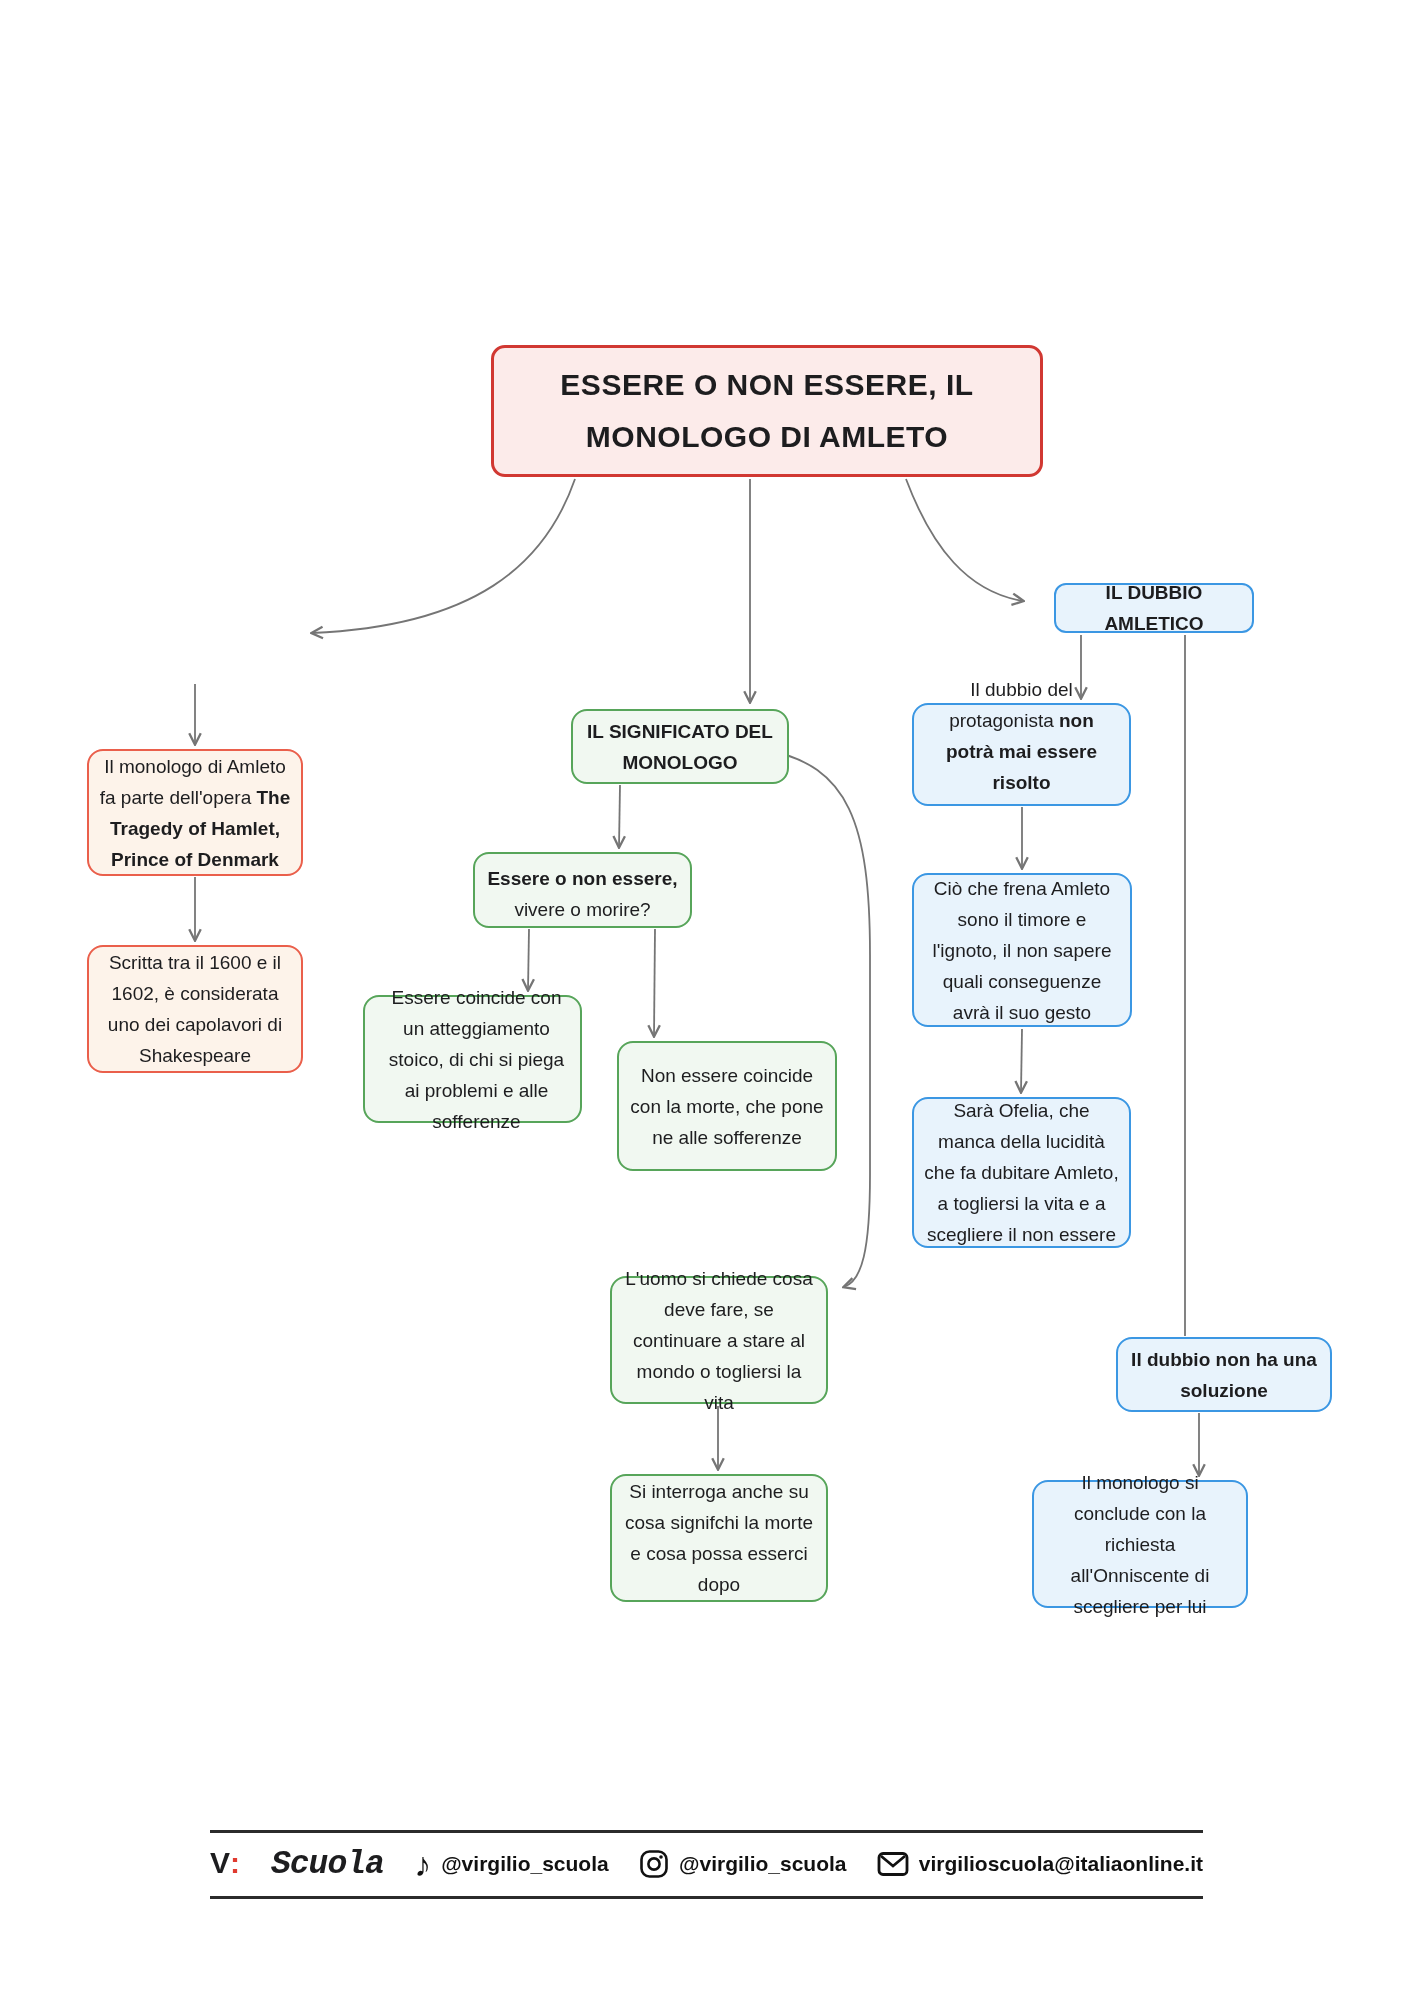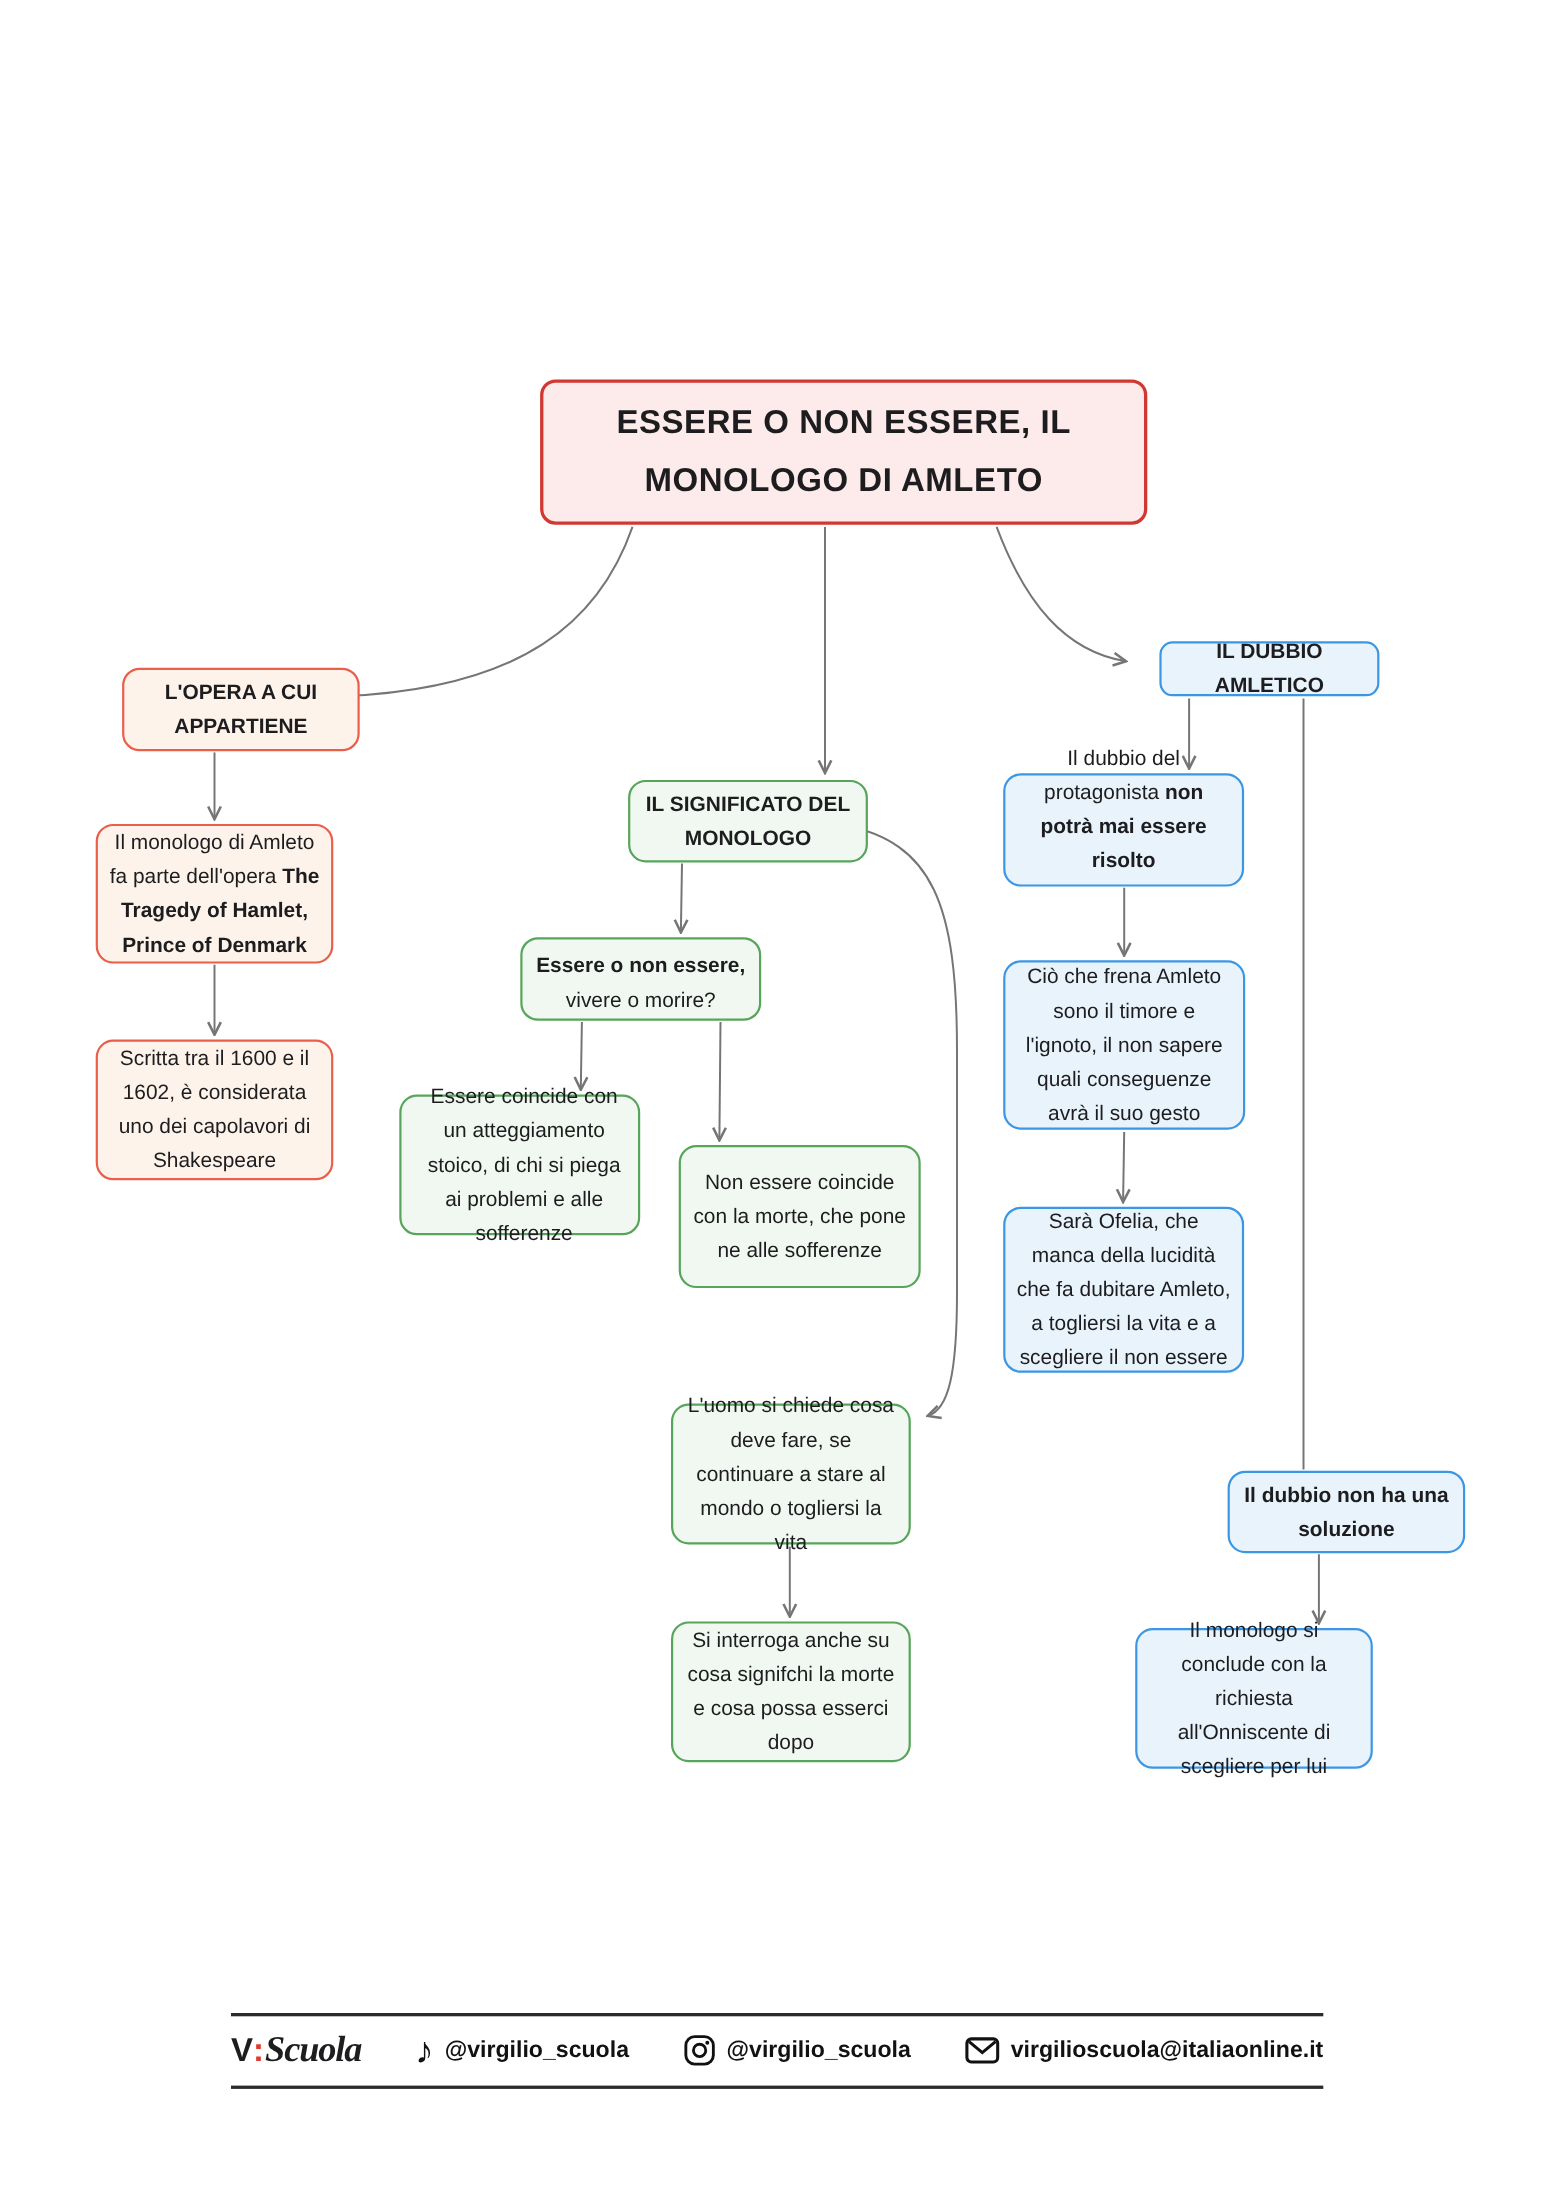--- a/index.html
+++ b/index.html
@@ -41,21 +41,21 @@
   #dubbio-soluzione{left:1092px;top:1337px;width:216px;height:75px;}
   #dubbio-conclude{left:1032px;top:1480px;width:216px;height:128px;}
   .rule{position:absolute;left:210px;width:993px;height:3px;background:var(--rule);}
   #rule-top{top:1830px;} #rule-bottom{top:1896px;}
   #footer-row{position:absolute;left:210px;top:1836px;width:993px;height:56px;
     display:flex;align-items:center;justify-content:space-between;}
   .social-item{display:flex;align-items:center;gap:10px;font-weight:bold;font-size:21px;color:#111;}
   #logo{display:flex;align-items:baseline;}
   #logo .v{font-size:30px;font-weight:bold;letter-spacing:-1px;}
   #logo .colon{font-size:30px;font-weight:bold;color:#e03a2f;margin:0 1px;}
-  #logo .scuola{font-family:Liberation Serif, serif;font-style:italic;font-weight:bold;font-size:33px;letter-spacing:-1px;}
+  #logo .scuola{font-family:Liberation Mono, monospace;font-style:italic;font-weight:bold;font-size:33px;letter-spacing:-1px;margin-left:30px;}
   .tiktok-glyph{font-size:34px;line-height:1;font-weight:bold;}
   svg.ic{display:block;}
 </style>
 </head>
 <body>
 
 <div id="canvas">
 
   <svg id="connectors" viewBox="0 0 1414 2000" xmlns="http://www.w3.org/2000/svg">
     <defs>
@@ -79,23 +79,20 @@
       <path d="M 1022,1029 L 1021,1092" marker-end="url(#arr)"></path>
       <path d="M 1185,635 L 1185,1336"></path>
       <path d="M 1199,1413 L 1199,1475" marker-end="url(#arr)"></path>
     </g>
   </svg>
 
   <div id="title-box" class="node red">
     <span>ESSERE O NON ESSERE, IL MONOLOGO DI AMLETO</span>
   </div>
 
-  <div id="opera-header" class="node orange hdr">
-    <span>L'OPERA A CUI APPARTIENE</span>
-  </div>
   <div id="opera-work" class="node orange">
     <span><span>Il monologo di Amleto fa parte dell'opera </span><b>The Tragedy of Hamlet, Prince of Denmark</b></span>
   </div>
   <div id="opera-date" class="node orange">
     <span>Scritta tra il 1600 e il 1602, è considerata uno dei capolavori di Shakespeare</span>
   </div>
 
   <div id="significato-header" class="node green hdr">
     <span>IL SIGNIFICATO DEL MONOLOGO</span>
   </div>

